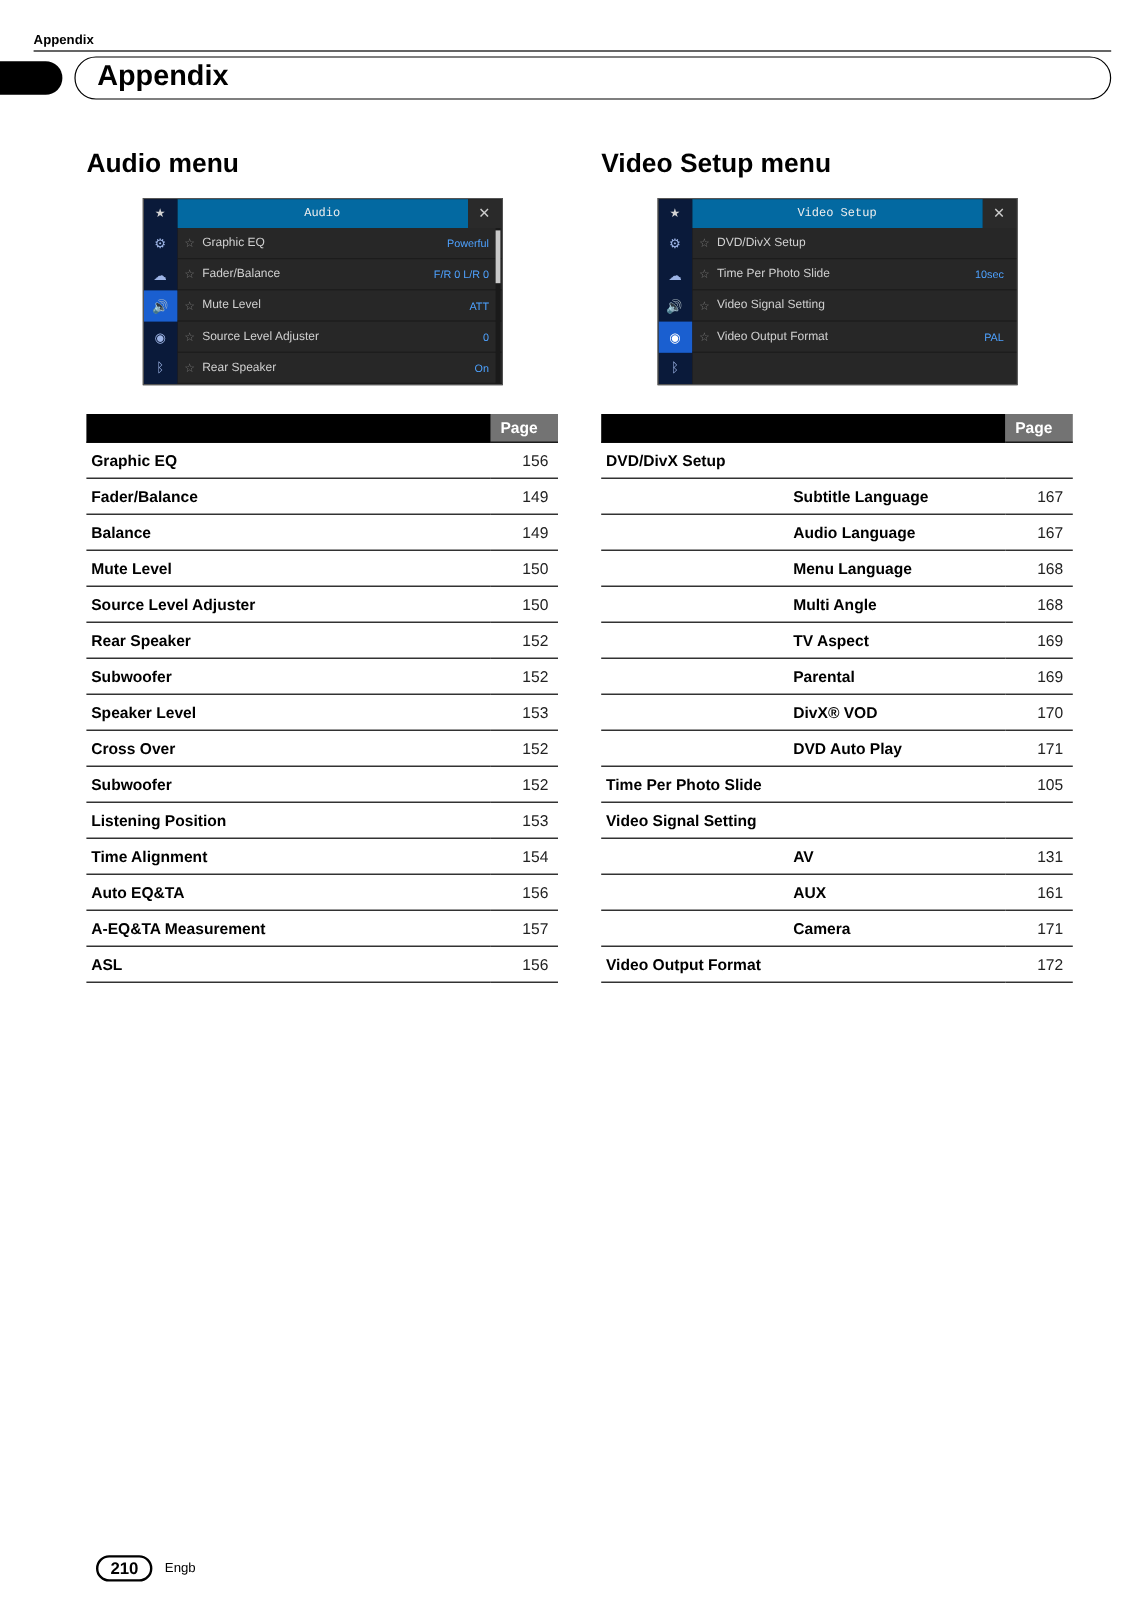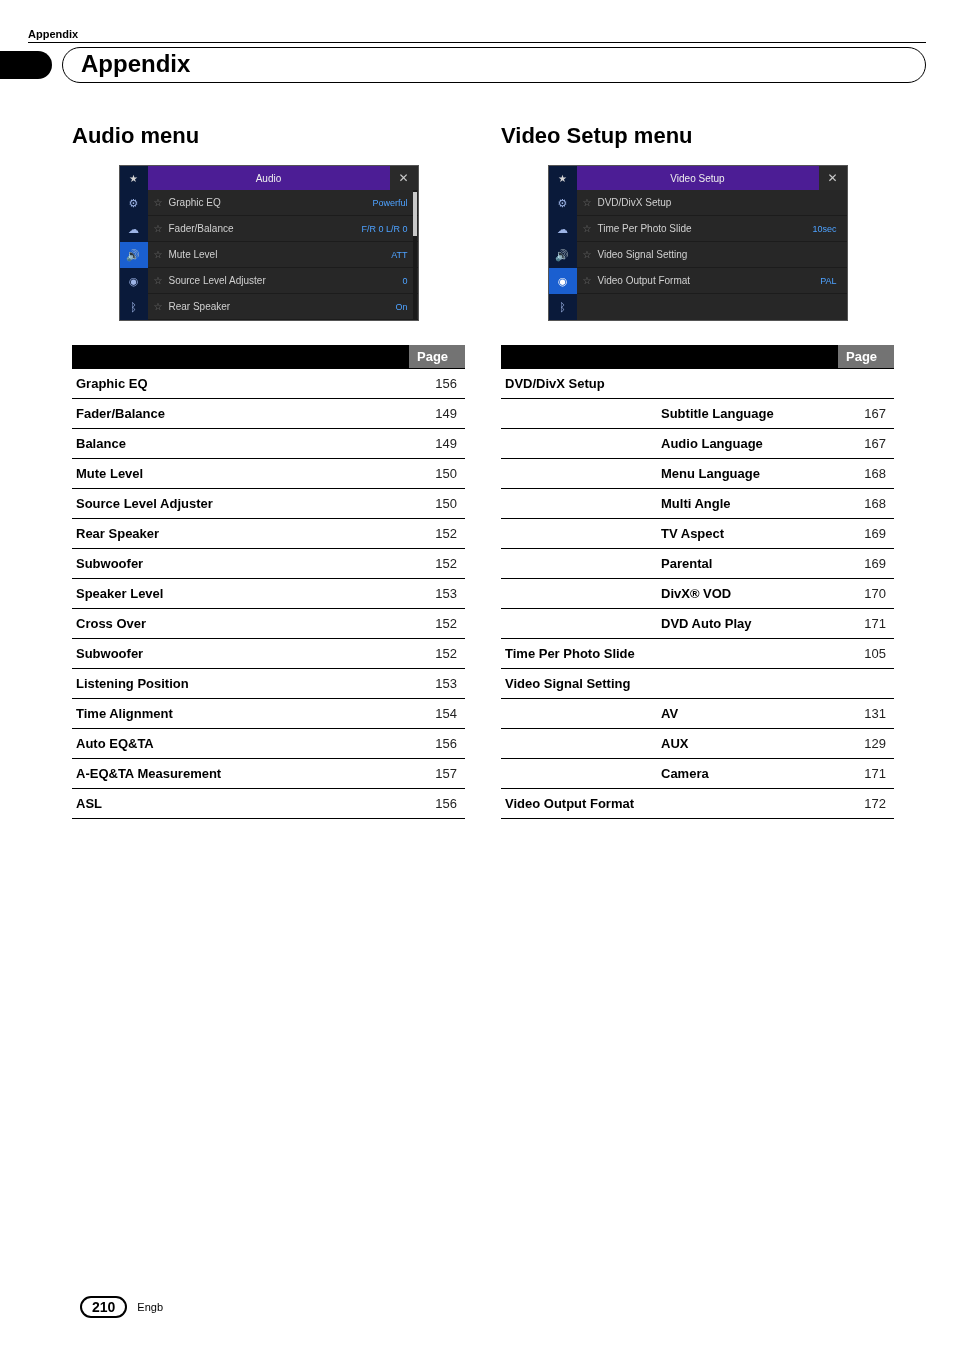--- a/index.html
+++ b/index.html
@@ -72,26 +72,27 @@
   }
   .sidebar-top {
     width: 28px;
     background: #0a1a3a;
     display: flex;
     align-items: center;
     justify-content: center;
   }
   .device-title {
     flex: 1;
-    background: #4c1d95;
+    background: #0369a1;
     display: flex;
     align-items: center;
     justify-content: center;
     color: #eee;
     font-size: 10px;
+    font-family: Liberation Mono, monospace;
   }
   .device-close {
     width: 28px;
     background: #2a2a2a;
     display: flex;
     align-items: center;
     justify-content: center;
     color: #ccc;
     font-size: 12px;
   }
@@ -444,21 +445,21 @@
           </tr>
           <tr>
             <td class="group" colspan="2">Video Signal Setting</td>
           </tr>
           <tr>
             <td class="sub">AV</td>
             <td class="page">131</td>
           </tr>
           <tr>
             <td class="sub">AUX</td>
-            <td class="page">129</td>
+            <td class="page">161</td>
           </tr>
           <tr>
             <td class="sub">Camera</td>
             <td class="page">171</td>
           </tr>
           <tr>
             <td class="label">Video Output Format</td>
             <td class="page">172</td>
           </tr>
         </tbody>

